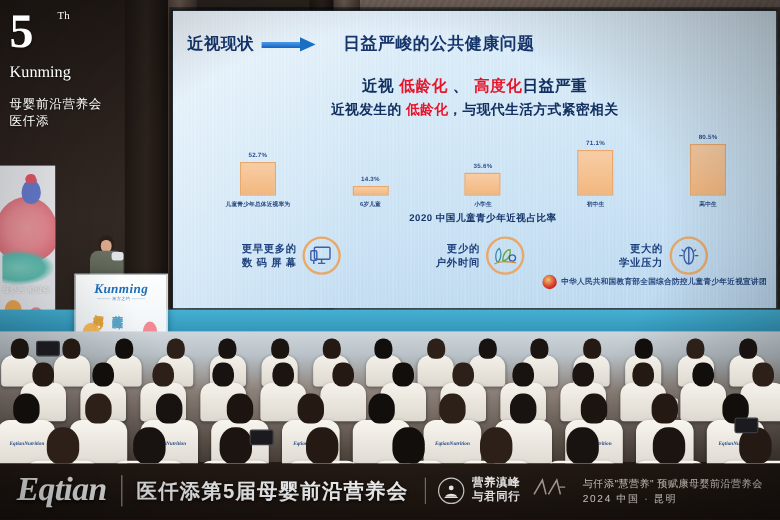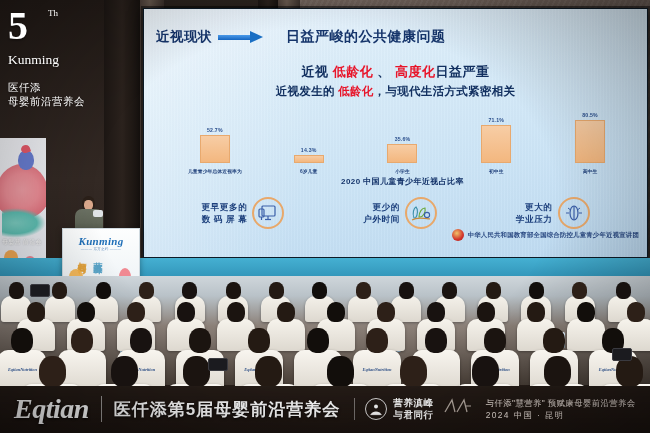--- a/index.html
+++ b/index.html
@@ -683,19 +683,19 @@
 
   <div class="brand-left">
     <div class="brand-logo">
       <span class="big5">5</span>
       <span class="th">Th</span>
     </div>
     <div class="brand-en">
       <div>Kunming</div>
     </div>
     <div class="brand-cn">
+      <div>母婴前沿营养会</div>
       <div>医仟添</div>
-      <div>母婴前沿营养会</div>
     </div>
   </div>
 
   <div class="vignette"></div>
 </div>
 
 </body></html>

